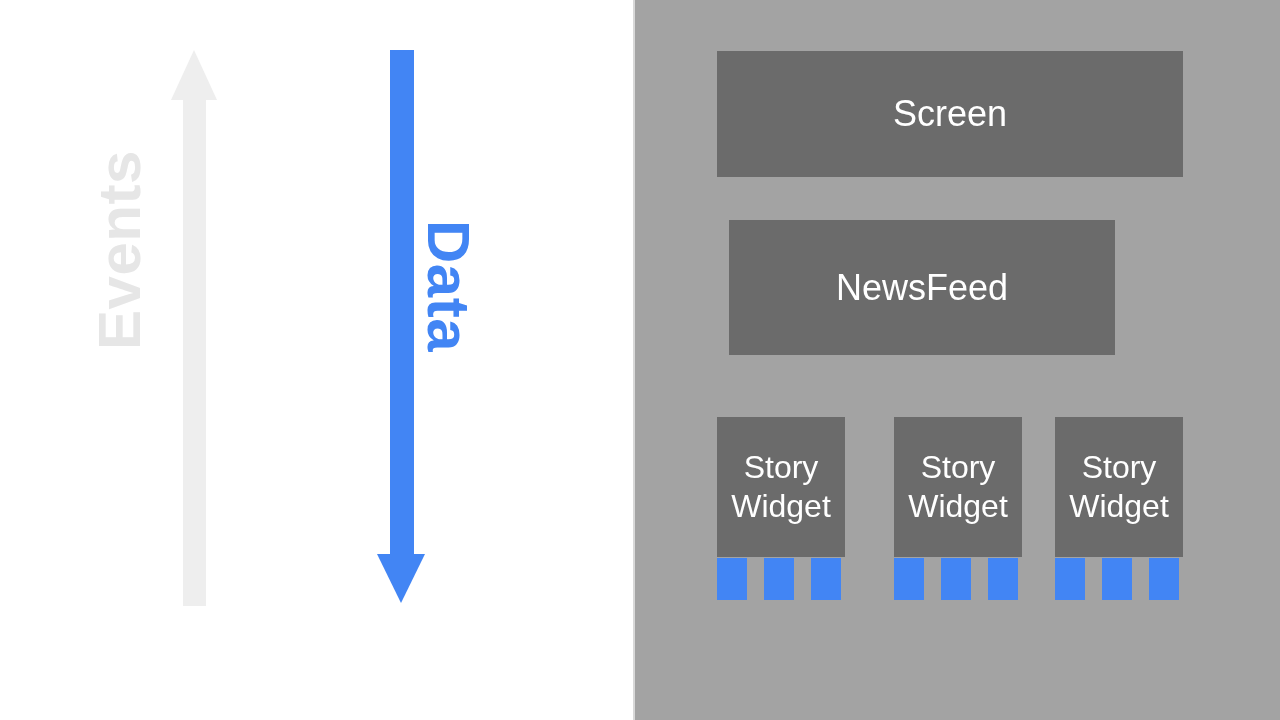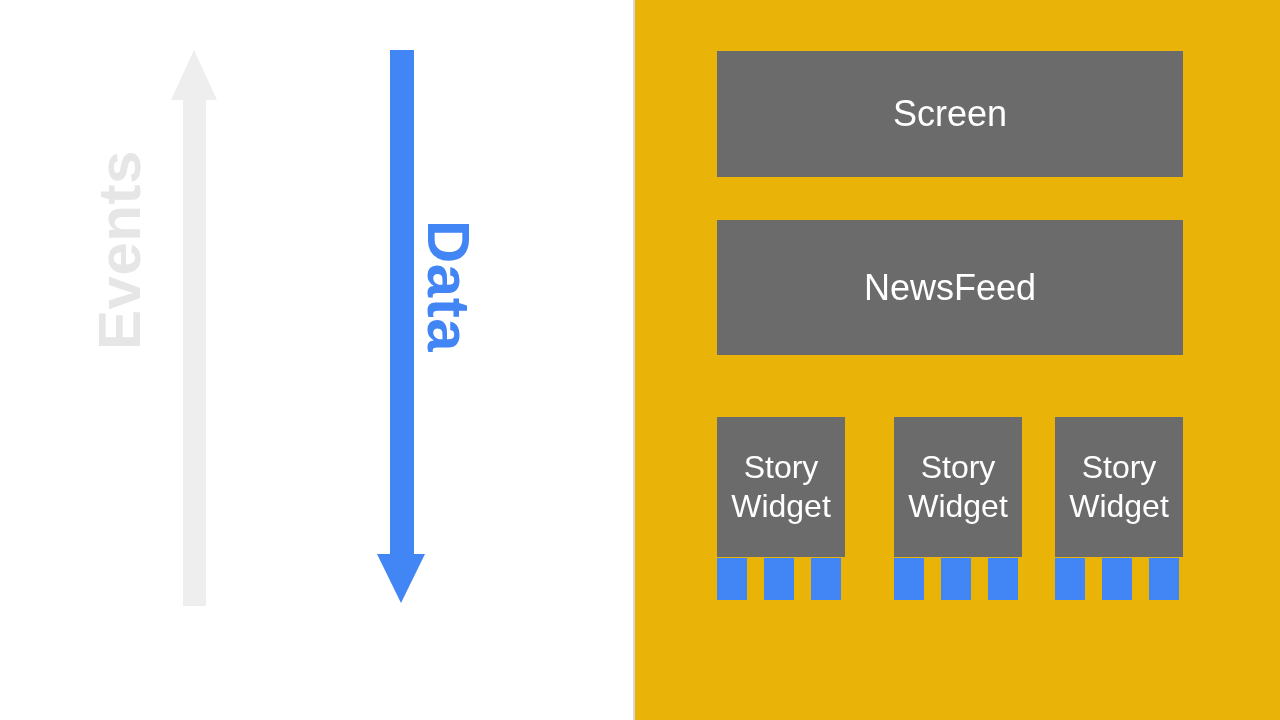--- a/index.html
+++ b/index.html
@@ -133,21 +133,21 @@
     transform-origin: left top;
   }
 
   
   #right-panel {
     position: absolute;
     left: 635px;
     top: 0;
     width: 645px;
     height: 720px;
-    background: #eab308;
+    background: #a3a3a3;
   }
 
   .gray-box {
     position: absolute;
     background: #6b6b6b;
     color: #ffffff;
     display: flex;
     align-items: center;
     justify-content: center;
     text-align: center;
@@ -156,23 +156,23 @@
 
   #screen-box {
     left: 82px;
     top: 51px;
     width: 466px;
     height: 126px;
     font-size: 36px;
   }
 
   #newsfeed-box {
-    left: 82px;
+    left: 94px;
     top: 220px;
-    width: 466px;
+    width: 386px;
     height: 135px;
     font-size: 36px;
   }
 
   .story-widget {
     top: 397px;
     width: 128px;
     height: 140px;
     font-size: 32px;
     line-height: 1.22;

